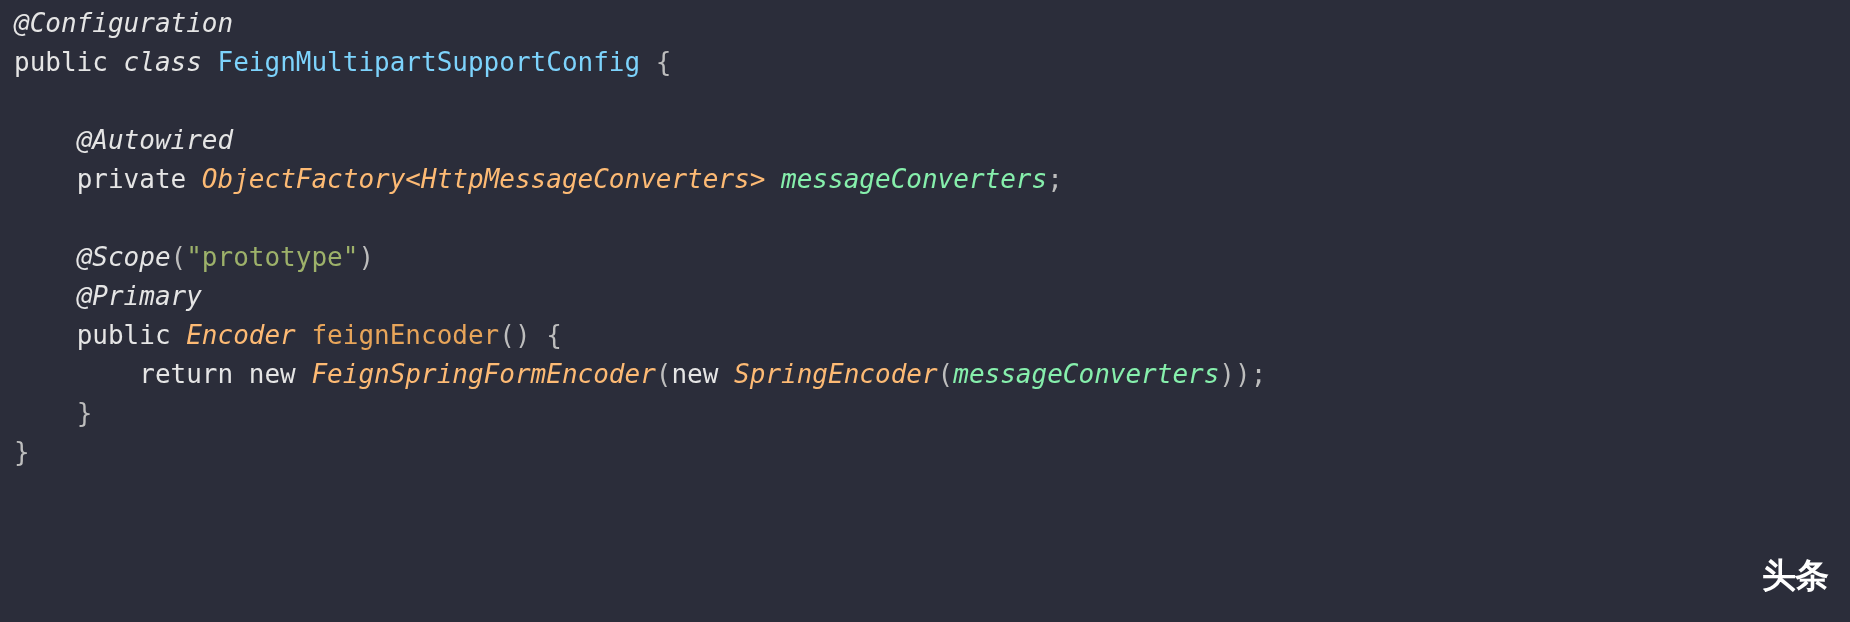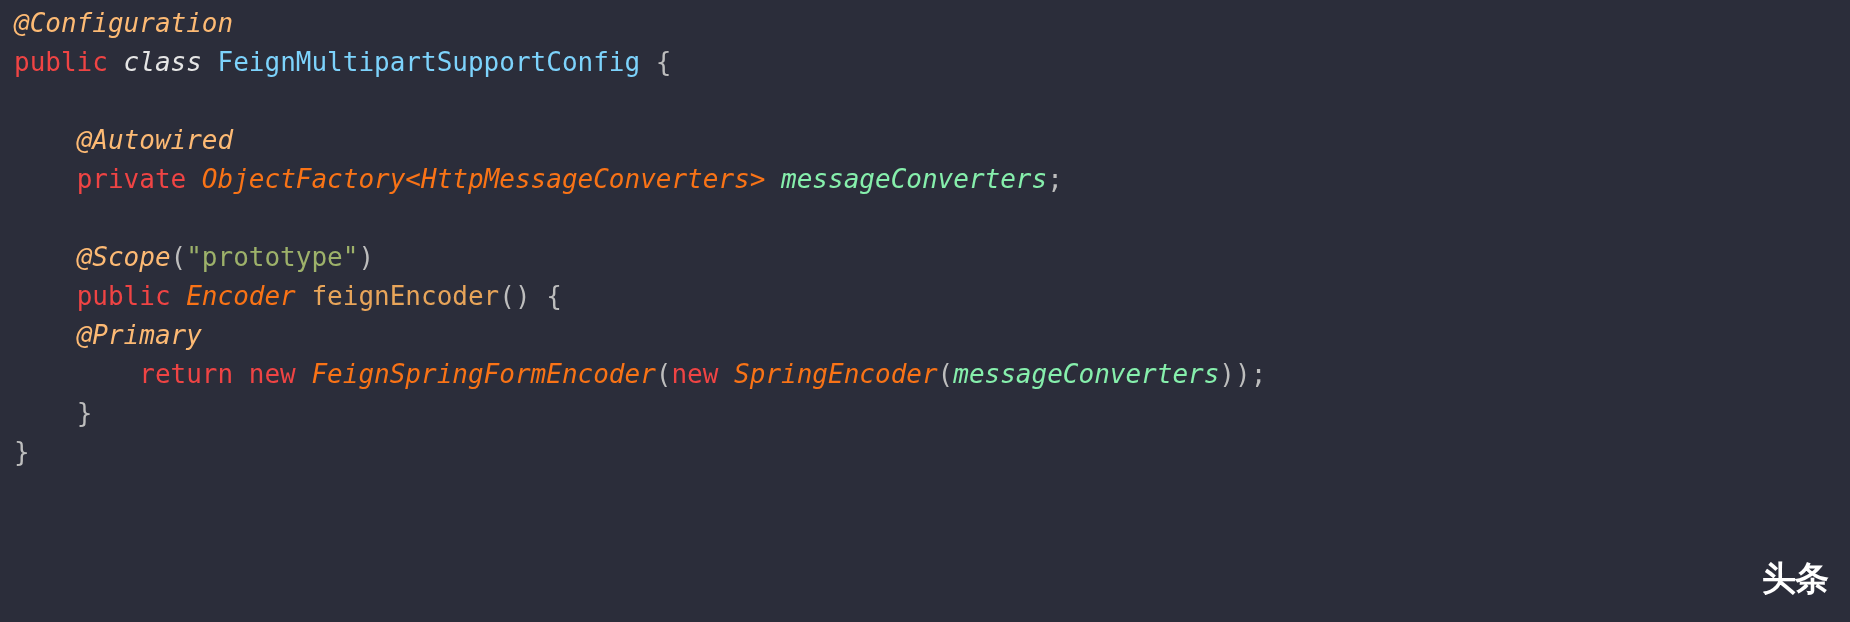--- a/index.html
+++ b/index.html
@@ -21,37 +21,37 @@
     }
     .code-container {
       padding: 4px 0 0 14px;
       position: relative;
     }
     .line {
       white-space: pre;
       position: relative;
       height: 39px;
     }
-    .annotation { color: #fdba74; font-style: italic; }
-    .keyword { color: #ef4444; }
+    .annotation { color: #e5e5e5; font-style: italic; }
+    .keyword { color: #e5e5e5; }
     .keyword-italic { color: #e5e5e5; font-style: italic; }
     .class-name { color: #7dd3fc; }
-    .type-name { color: #f97316; font-style: italic; }
+    .type-name { color: #fdba74; font-style: italic; }
     .method-name { color: #e8a55a; }
     .string { color: #9db16a; }
     .identifier { color: #86efac; font-style: italic; }
     .punct { color: #bdbdbd; }
     .punct-brace { color: #bdbdbd; }
     
     .watermark {
       position: absolute;
       bottom: 18px;
       right: 22px;
       color: #ffffff;
-      font-family: Liberation Sans, sans-serif;
+      font-family: Liberation Mono, monospace;
       font-size: 32px;
       display: flex;
       align-items: center;
       gap: 10px;
       font-weight: 500;
     }
     .watermark-logo {
       font-weight: 700;
       font-size: 34px;
       letter-spacing: -1px;
@@ -64,22 +64,22 @@
 <body>
 
 <div class="code-container">
   <div class="line"><span class="annotation">@Configuration</span></div>
   <div class="line"><span class="keyword">public</span> <span class="keyword-italic">class</span> <span class="class-name">FeignMultipartSupportConfig</span> <span class="punct-brace">{</span></div>
   <div class="line"></div>
   <div class="line">    <span class="annotation">@Autowired</span></div>
   <div class="line">    <span class="keyword">private</span> <span class="type-name">ObjectFactory</span><span class="type-name">&lt;</span><span class="type-name">HttpMessageConverters</span><span class="type-name">&gt;</span> <span class="identifier">messageConverters</span><span class="punct">;</span></div>
   <div class="line"></div>
   <div class="line">    <span class="annotation">@Scope</span><span class="punct">(</span><span class="string">"prototype"</span><span class="punct">)</span></div>
+  <div class="line">    <span class="annotation">@Primary</span></div>
   <div class="line">    <span class="keyword">public</span> <span class="type-name">Encoder</span> <span class="method-name">feignEncoder</span><span class="punct">()</span> <span class="punct-brace">{</span></div>
-  <div class="line">    <span class="annotation">@Primary</span></div>
   <div class="line">        <span class="keyword">return</span> <span class="keyword">new</span> <span class="type-name">FeignSpringFormEncoder</span><span class="punct">(</span><span class="keyword">new</span> <span class="type-name">SpringEncoder</span><span class="punct">(</span><span class="identifier">messageConverters</span><span class="punct">)</span><span class="punct">)</span><span class="punct">;</span></div>
   <div class="line">    <span class="punct-brace">}</span></div>
   <div class="line"><span class="punct-brace">}</span></div>
 </div>
 
 <div class="watermark">
   <span class="watermark-logo">头条</span>
 </div>
 
 </body></html>

